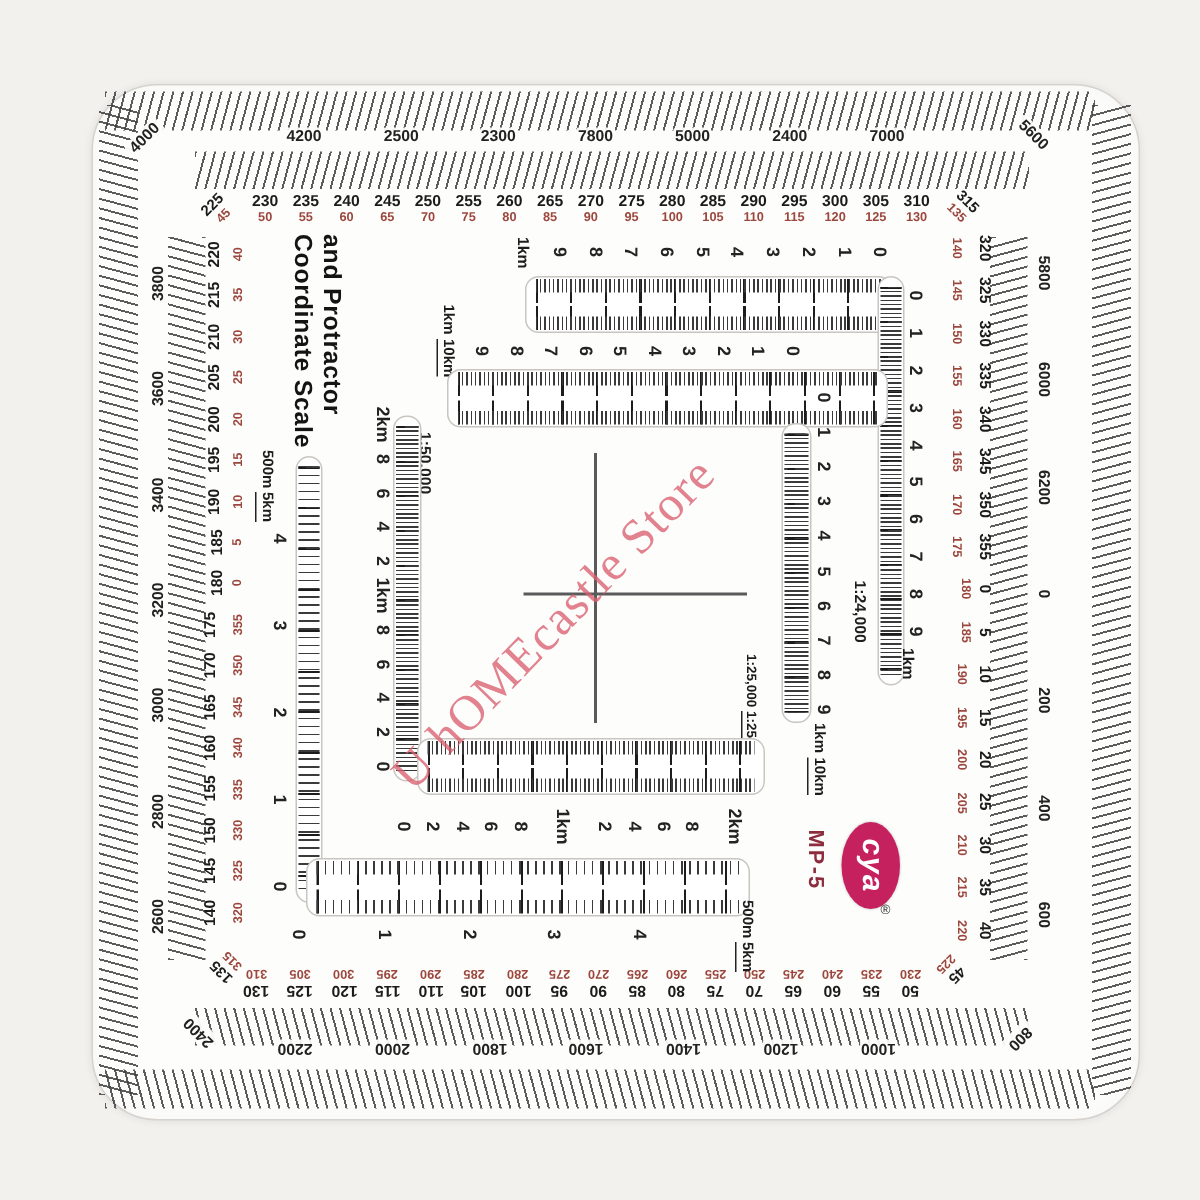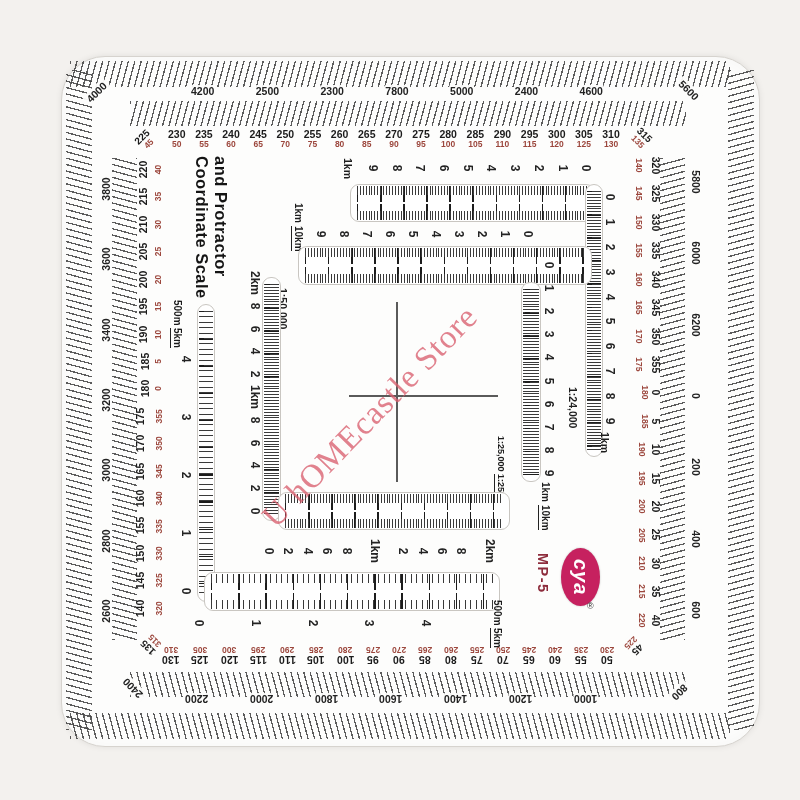--- a/index.html
+++ b/index.html
@@ -101,21 +101,21 @@
   <div class="band bv165" style="left:660px;top:158px;width:25px;height:482px"></div>
 
   <div class="nums row mils" style="left:190px;top:83px;width:414px;height:16px">
 
   <span class="n">4200</span>
       <span class="n">2500</span>
       <span class="n">2300</span>
       <span class="n">7800</span>
       <span class="n">5000</span>
       <span class="n">2400</span>
-      <span class="n">4600</span>
+      <span class="n">7000</span>
     </div>
   <div class="nums col mils g90" style="left:684px;top:176px;width:24px;height:440px">
 
   <span class="n">5800</span>
       <span class="n">6000</span>
       <span class="n">6200</span>
       <span class="n">0</span>
       <span class="n">200</span>
       <span class="n">400</span>
       <span class="n">600</span>

